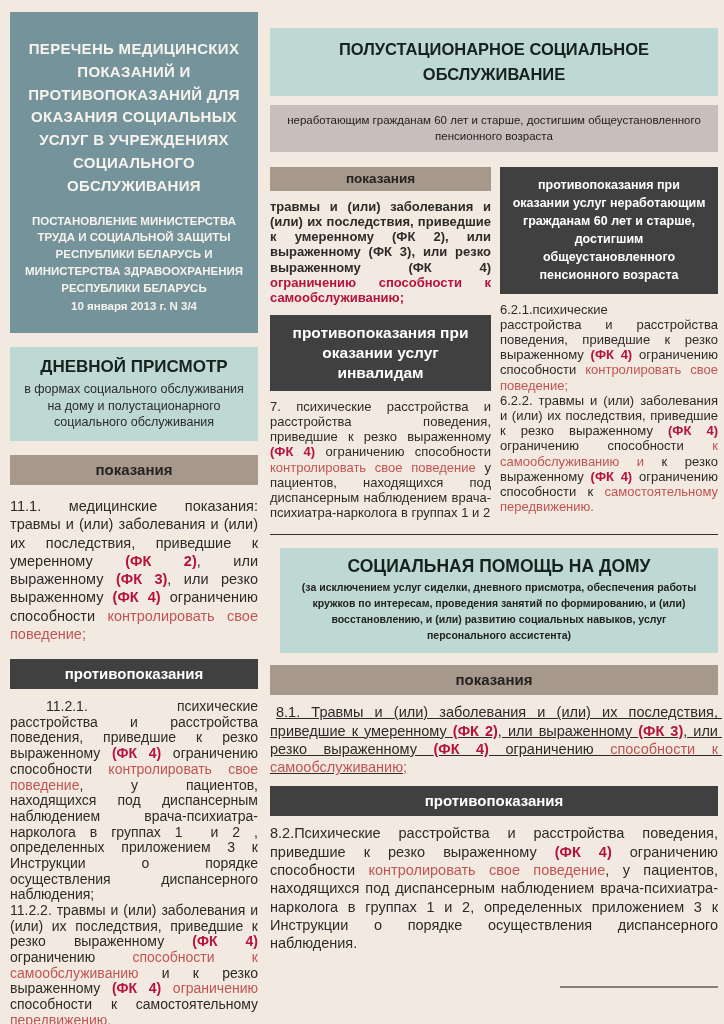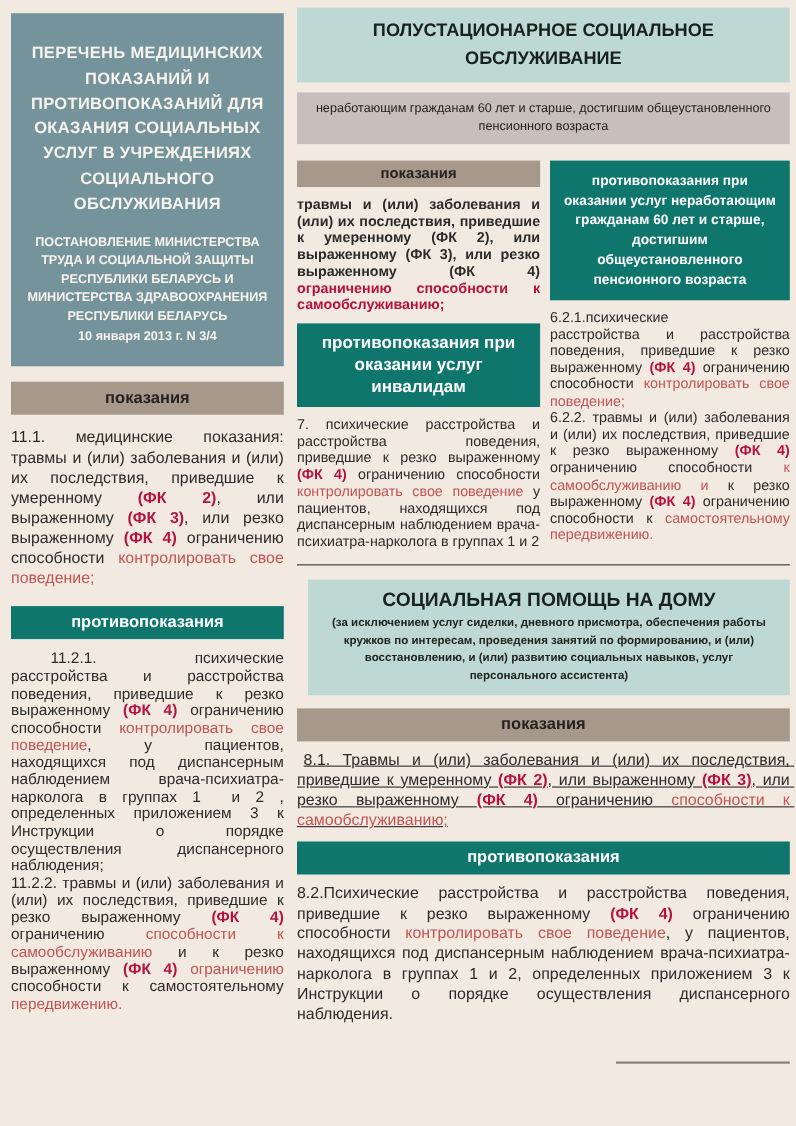--- a/index.html
+++ b/index.html
@@ -4,41 +4,41 @@
 <style>
   html,body{margin:0;padding:0;}
   body{
     width:724px;height:1024px;overflow:hidden;
     background:#f2e9e1;
     font-family:"Liberation Sans","DejaVu Sans",sans-serif;
     color:#2a2927;
   }
   .page{position:relative;width:724px;height:772px;}
   .left-col{position:absolute;left:10px;top:12px;width:248px;}
-  .right-col{position:absolute;left:270px;top:7px;width:448px;}
+  .right-col{position:absolute;left:270px;top:28px;width:448px;}
 
   
   .header-box{
     background:#75939b;color:#f7f3ed;text-align:center;
     padding:26px 13px 18px;
   }
   .header-title{font-size:15px;font-weight:700;line-height:1.52;letter-spacing:.3px;margin-bottom:15px;}
   .header-sub{font-size:11.5px;font-weight:700;line-height:1.46;}
   .header-date{font-size:11.5px;font-weight:700;line-height:1.46;margin-top:2px;}
 
   .daycare-box{margin-top:14px;background:#bed9d3;text-align:center;padding:10px 6px 11px;color:#17211d;}
   .daycare-title{font-size:17px;font-weight:700;margin-bottom:4px;}
   .daycare-sub{font-size:12.5px;color:#2b2b29;line-height:1.3;}
 
   .label-box{
     text-align:center;font-weight:700;font-size:15px;
     padding:6px 4px 7px;color:#262220;
   }
   .taupe{background:#a7988c;}
-  .red{background:#0f766e;color:#ffffff;}
+  .red{background:#404040;color:#ffffff;}
   .label-box.small{font-size:13.5px;padding:4px 4px 5px;}
   .label-box.multi-a{font-size:15.5px;line-height:1.28;padding:8px 20px;}
   .label-box.multi-b{font-size:12.5px;line-height:1.45;padding:9px 8px;}
 
   
   .para{
     margin:0;text-align:justify;white-space:pre-wrap;
     font-size:14.5px;line-height:1.26;color:#2d2b28;
   }
   .para.tight{line-height:1.12;font-size:14px;}
@@ -85,20 +85,24 @@
 <div class="page">
 
   <div class="left-col">
 
     <div class="header-box">
       <div class="header-title">ПЕРЕЧЕНЬ МЕДИЦИНСКИХ ПОКАЗАНИЙ  И ПРОТИВОПОКАЗАНИЙ ДЛЯ ОКАЗАНИЯ СОЦИАЛЬНЫХ УСЛУГ В УЧРЕЖДЕНИЯХ СОЦИАЛЬНОГО ОБСЛУЖИВАНИЯ</div>
       <div class="header-sub">ПОСТАНОВЛЕНИЕ МИНИСТЕРСТВА ТРУДА И СОЦИАЛЬНОЙ ЗАЩИТЫ РЕСПУБЛИКИ БЕЛАРУСЬ И МИНИСТЕРСТВА ЗДРАВООХРАНЕНИЯ РЕСПУБЛИКИ БЕЛАРУСЬ</div>
       <div class="header-date">10 января 2013 г. N 3/4</div>
     </div>
 
+    <div class="daycare-box">
+      <div class="daycare-title">ДНЕВНОЙ ПРИСМОТР</div>
+      <div class="daycare-sub">в формах социального обслуживания на дому и полустационарного социального обслуживания</div>
+    </div>
 
     <div class="label-box taupe m-t14">показания</div>
     <p class="para m-t12"><span class="seg-n">11.1. медицинские показания: травмы и (или) заболевания и (или) их последствия, приведшие к умеренному </span><span class="seg-rb">(ФК 2)</span><span class="seg-n">, или выраженному </span><span class="seg-rb">(ФК 3)</span><span class="seg-n">, или резко выраженному </span><span class="seg-rb">(ФК 4)</span><span class="seg-n"> ограничению способности </span><span class="seg-r">контролировать свое поведение;</span></p>
 
     <div class="label-box red m-t16">противопоказания</div>
     <p class="para tight indent1 m-t10"><span class="seg-n">11.2.1. психические расстройства и расстройства поведения, приведшие к резко выраженному </span><span class="seg-rb">(ФК 4)</span><span class="seg-n"> ограничению способности </span><span class="seg-r">контролировать свое поведение</span><span class="seg-n">, у пациентов, находящихся под диспансерным наблюдением врача-психиатра-нарколога в группах 1  и 2 , определенных приложением 3 к Инструкции о порядке осуществления диспансерного наблюдения;
 11.2.2. травмы и (или) заболевания и (или) их последствия, приведшие к резко выраженному </span><span class="seg-rb">(ФК 4)</span><span class="seg-n"> ограничению </span><span class="seg-r">способности к самообслуживанию</span><span class="seg-n"> и к резко выраженному </span><span class="seg-rb">(ФК 4)</span><span class="seg-n"> </span><span class="seg-r">ограничению</span><span class="seg-n"> способности к самостоятельному </span><span class="seg-r">передвижению.</span></p>
 
   </div>
 

